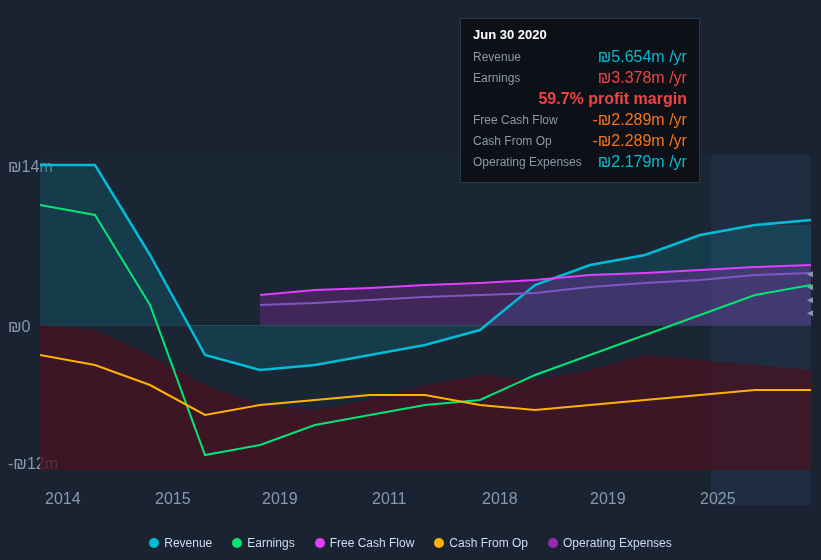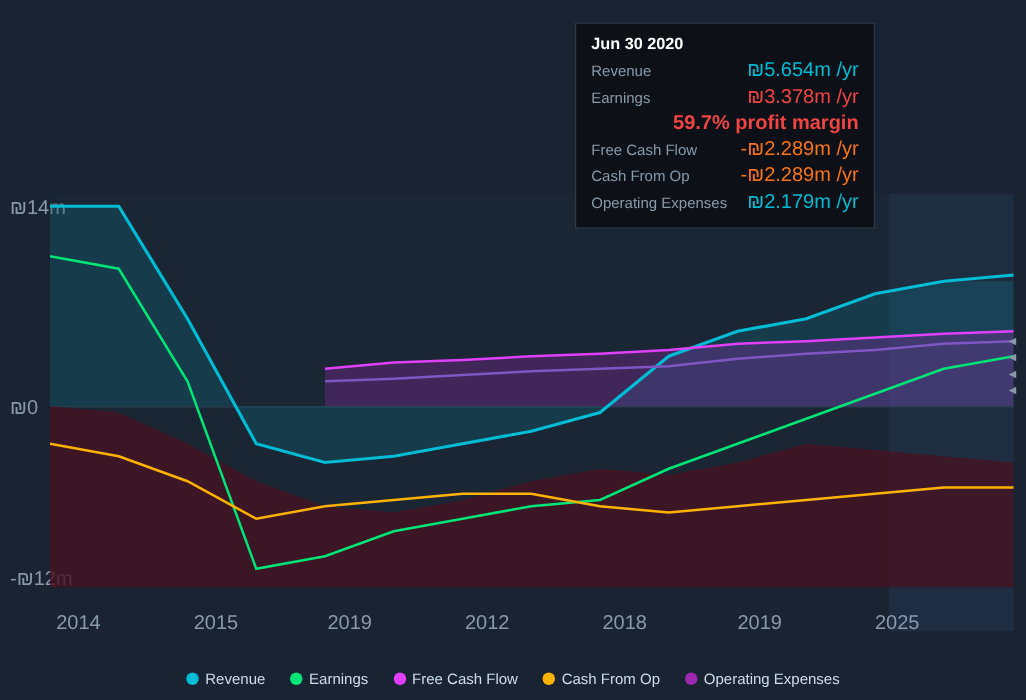--- a/index.html
+++ b/index.html
@@ -203,21 +203,21 @@
   <div class="side-arrows" style="top: 268px;">
     <div class="side-arrow">◄</div>
     <div class="side-arrow">◄</div>
     <div class="side-arrow">◄</div>
     <div class="side-arrow">◄</div>
   </div>
 
   <span class="x-label" style="left: 45px;">2014</span>
   <span class="x-label" style="left: 155px;">2015</span>
   <span class="x-label" style="left: 262px;">2019</span>
-  <span class="x-label" style="left: 372px;">2012</span>
+  <span class="x-label" style="left: 372px;">2011</span>
   <span class="x-label" style="left: 482px;">2018</span>
   <span class="x-label" style="left: 590px; text-align: center;">2019</span>
   <span class="x-label" style="left: 700px;">2025</span>
 
   <div class="legend">
     <div class="legend-item">
       <div class="legend-dot" style="background:#00bcd4;"></div>
       <span>Revenue</span>
     </div>
     <div class="legend-item">

